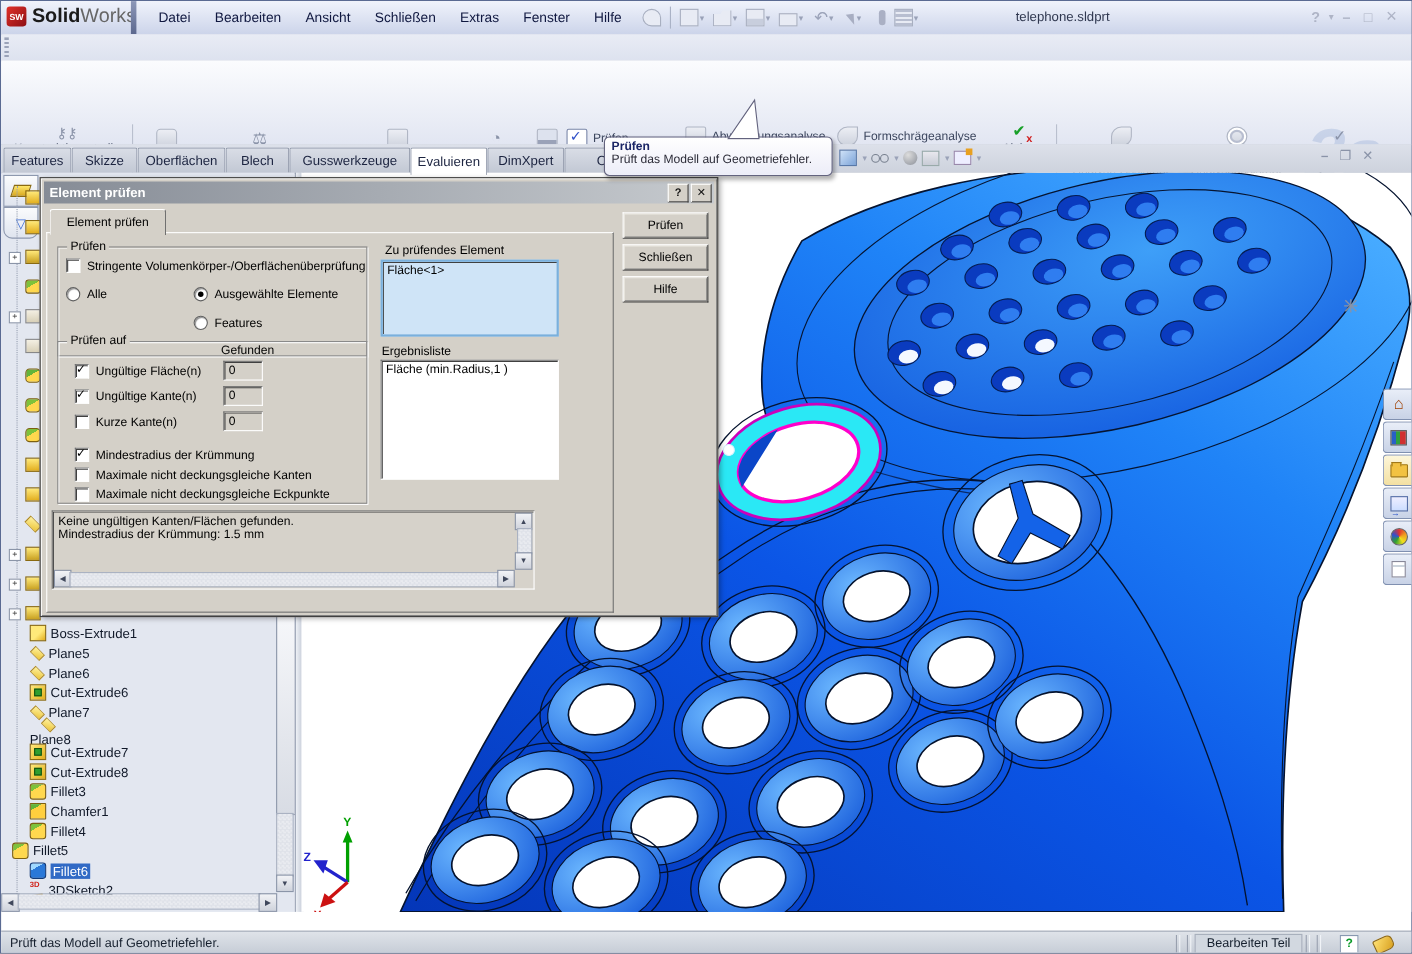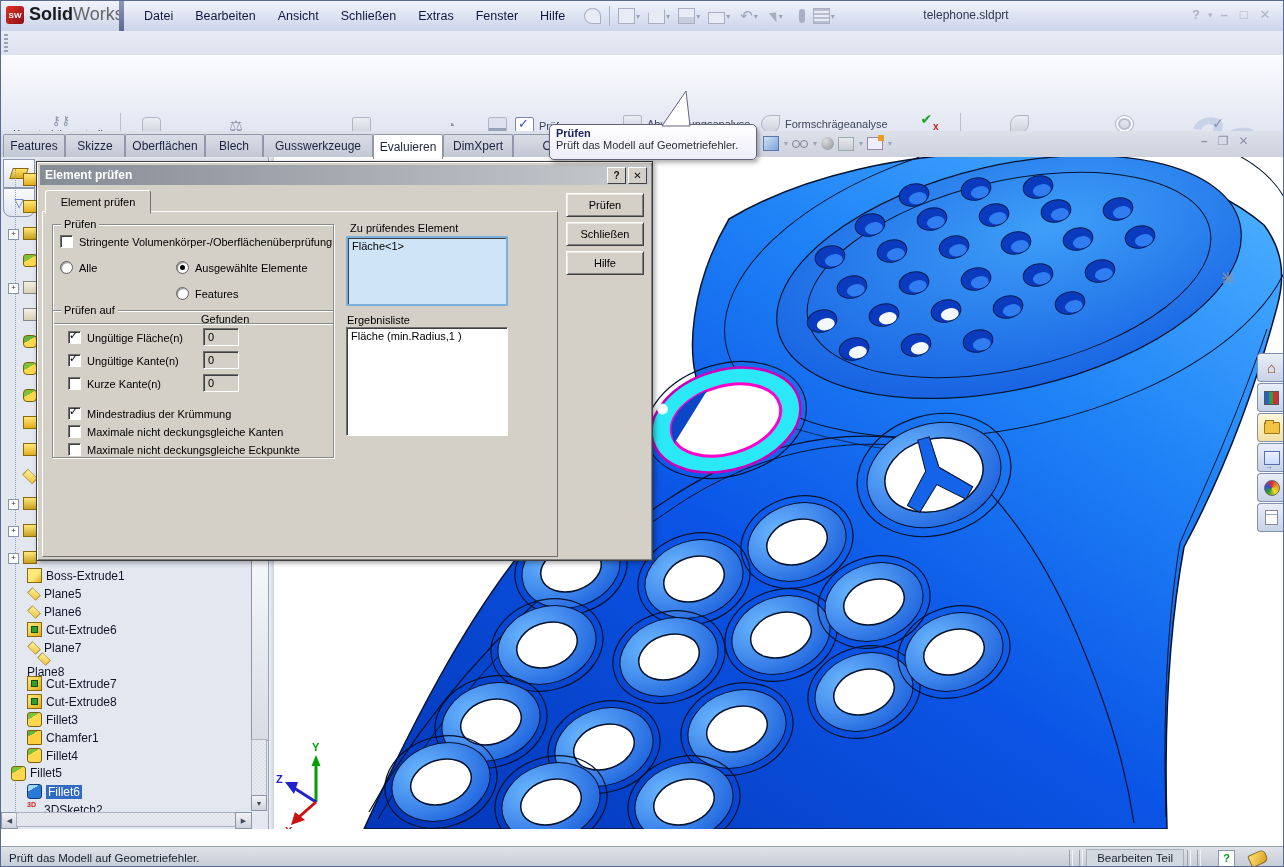--- a/index.html
+++ b/index.html
@@ -723,20 +723,38 @@
     <div class="push-btn" style="left:529px;top:31px;">
         <span>Prüfen</span>
       </div>
     <div class="push-btn" style="left:529px;top:60px;">
         <span>Schließen</span>
       </div>
     <div class="push-btn" style="left:529px;top:89px;">
         <span>Hilfe</span>
       </div>
 
+    <div class="sunken-box" style="left:10px;top:302px;width:437px;height:70px;background:#d6d2ca;padding:0;">
+      <div class="dlg-text" style="padding:3px 5px 0 5px;">Keine ungültigen Kanten/Flächen gefunden.</div>
+      <div class="dlg-text" style="padding:0 5px;">Mindestradius der Krümmung: 1.5 mm</div>
+      <div class="sb-btn" style="right:1px;top:1px;width:14px;height:14px;">
+          <span>▲</span>
+        </div>
+      <div class="sb-track" style="right:1px;top:15px;width:12px;height:22px;"></div>
+      <div class="sb-btn" style="right:1px;top:37px;width:14px;height:14px;">
+          <span>▼</span>
+        </div>
+      <div class="sb-btn" style="left:1px;bottom:1px;width:14px;height:14px;">
+          <span>◀</span>
+        </div>
+      <div class="sb-track" style="left:15px;bottom:1px;width:392px;height:12px;"></div>
+      <div class="sb-btn" style="right:17px;bottom:1px;width:14px;height:14px;">
+          <span>▶</span>
+        </div>
+    </div>
   </div>
 
   <svg class="abs" style="left:655px;top:88px;z-index:61;" width="46" height="38">
     <path d="M 30,2 L 6,37 L 34,37 Z" fill="#ffffff" stroke="#63637e" stroke-width="1"></path>
   </svg>
   <div class="abs tooltip">
     <div class="tt-title">Prüfen</div>
     <div class="tt-text">Prüft das Modell auf Geometriefehler.</div>
   </div>
 

